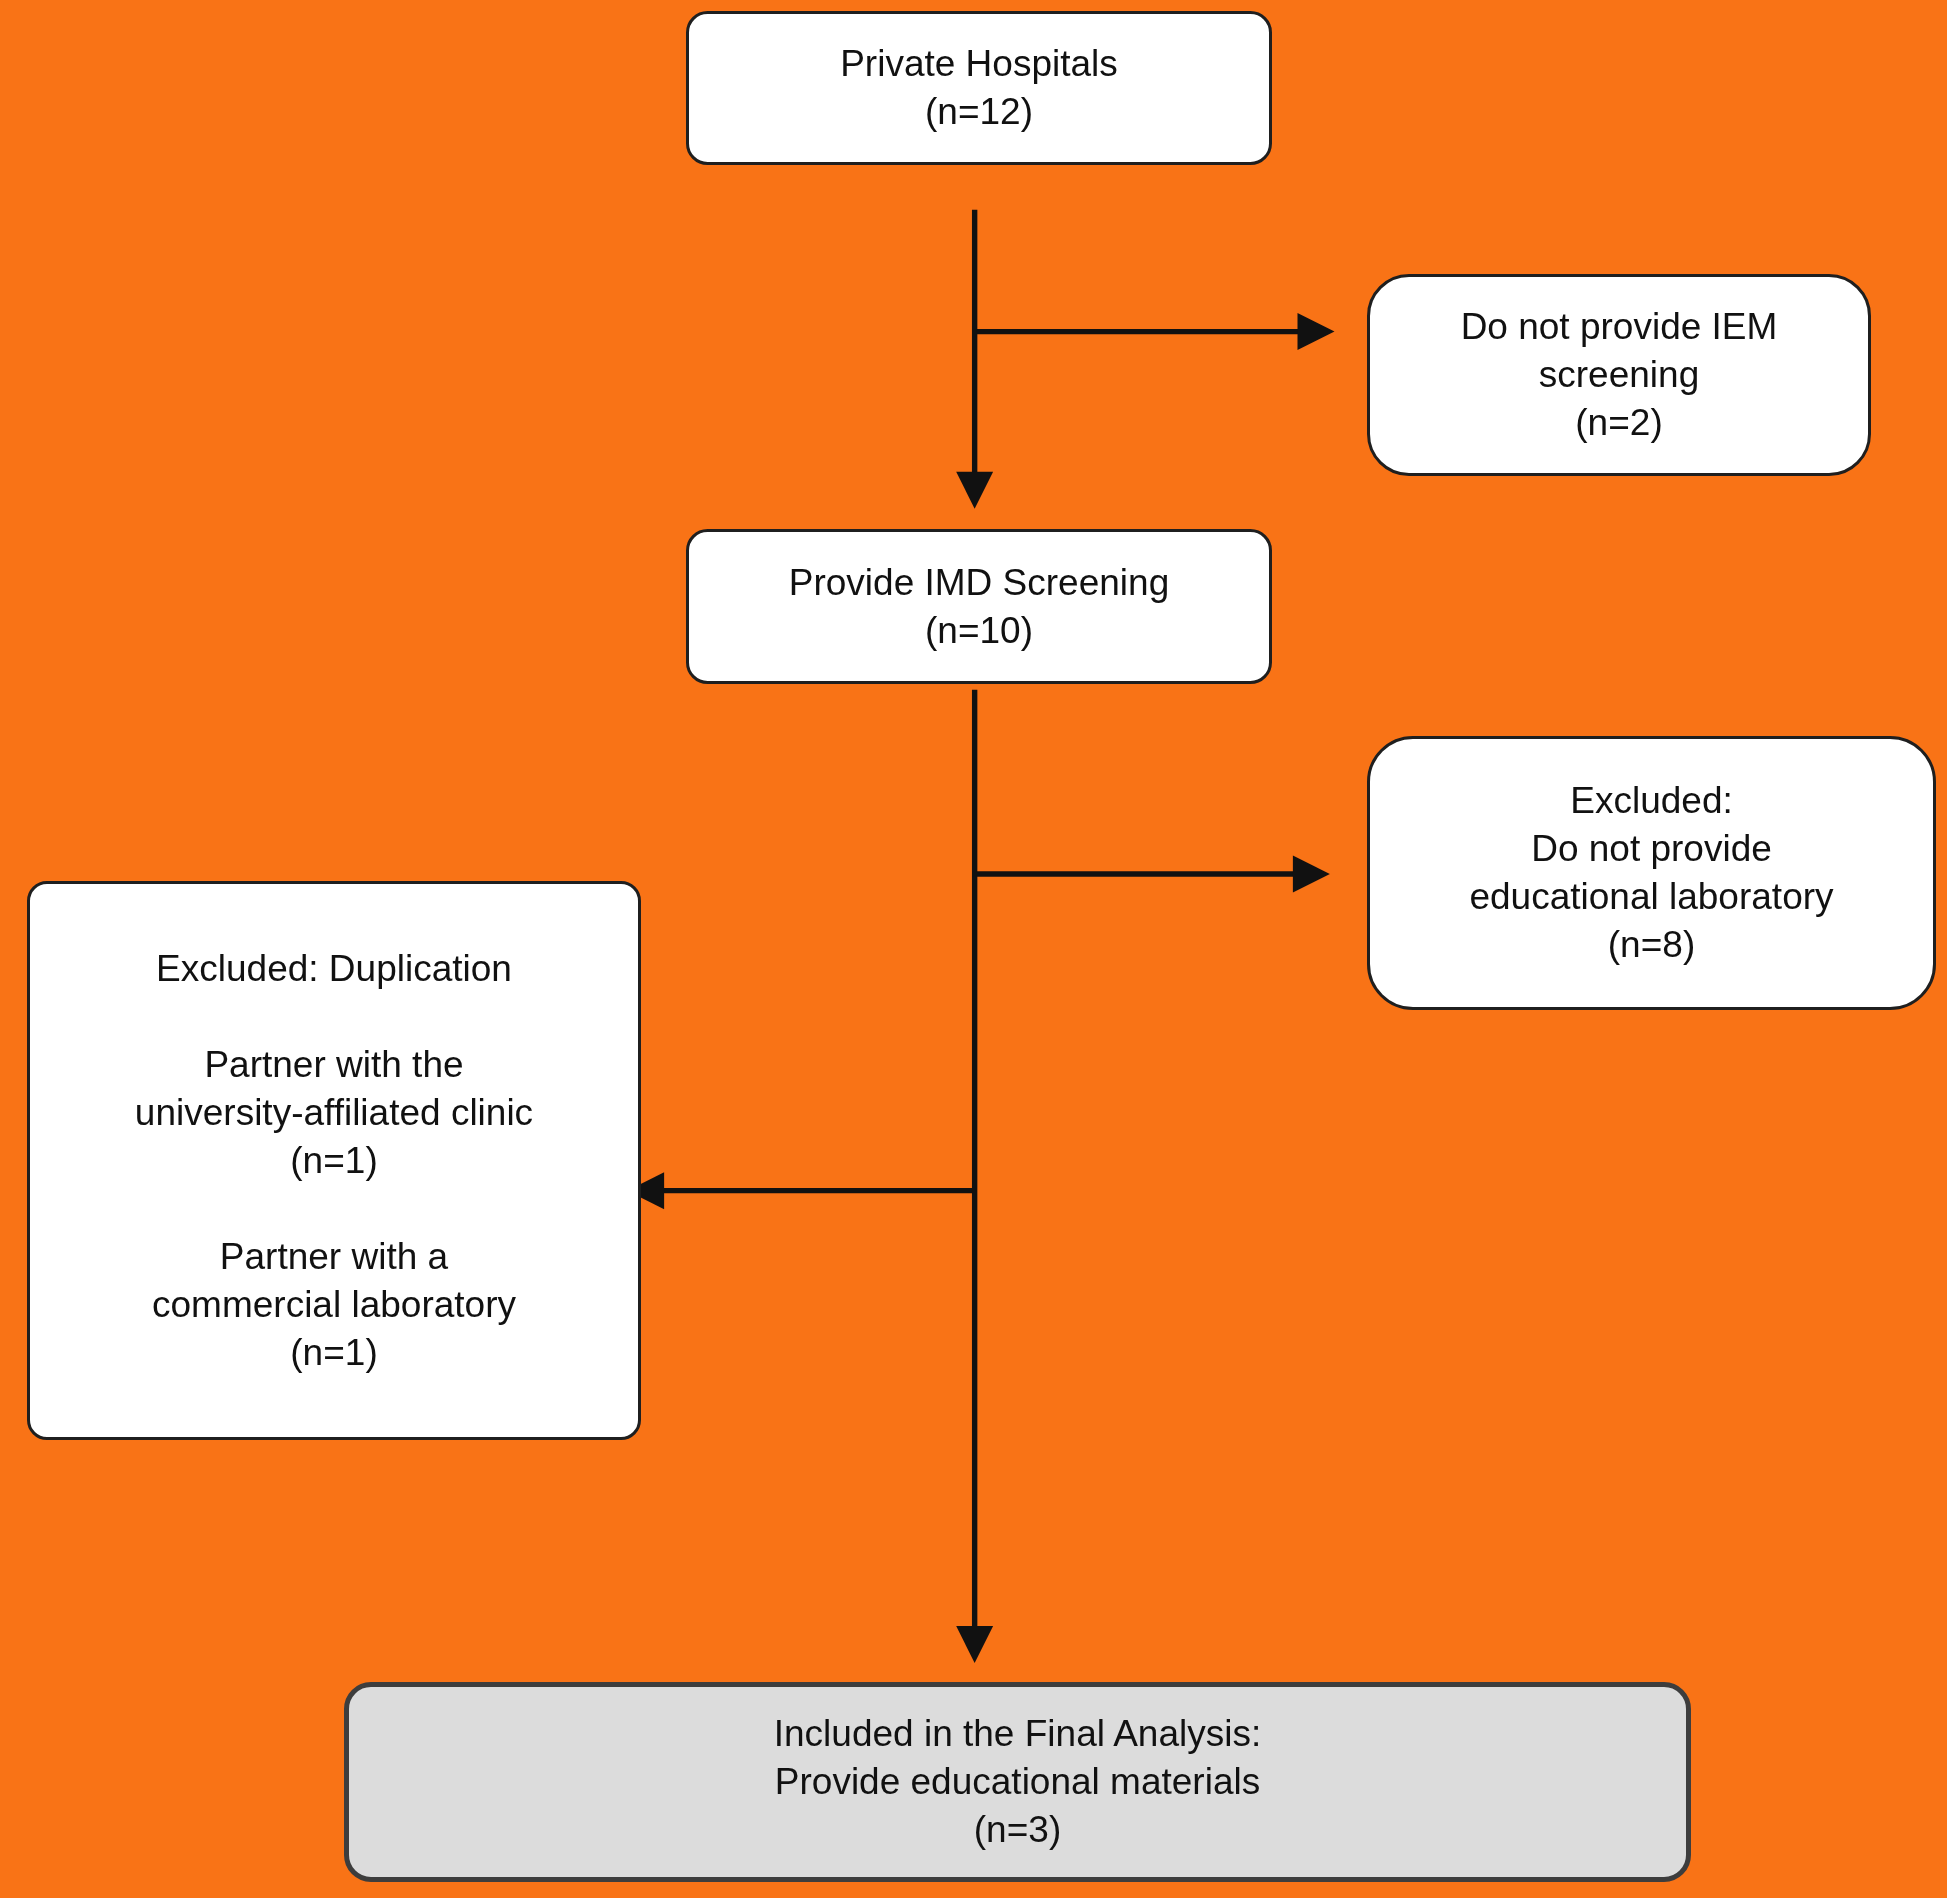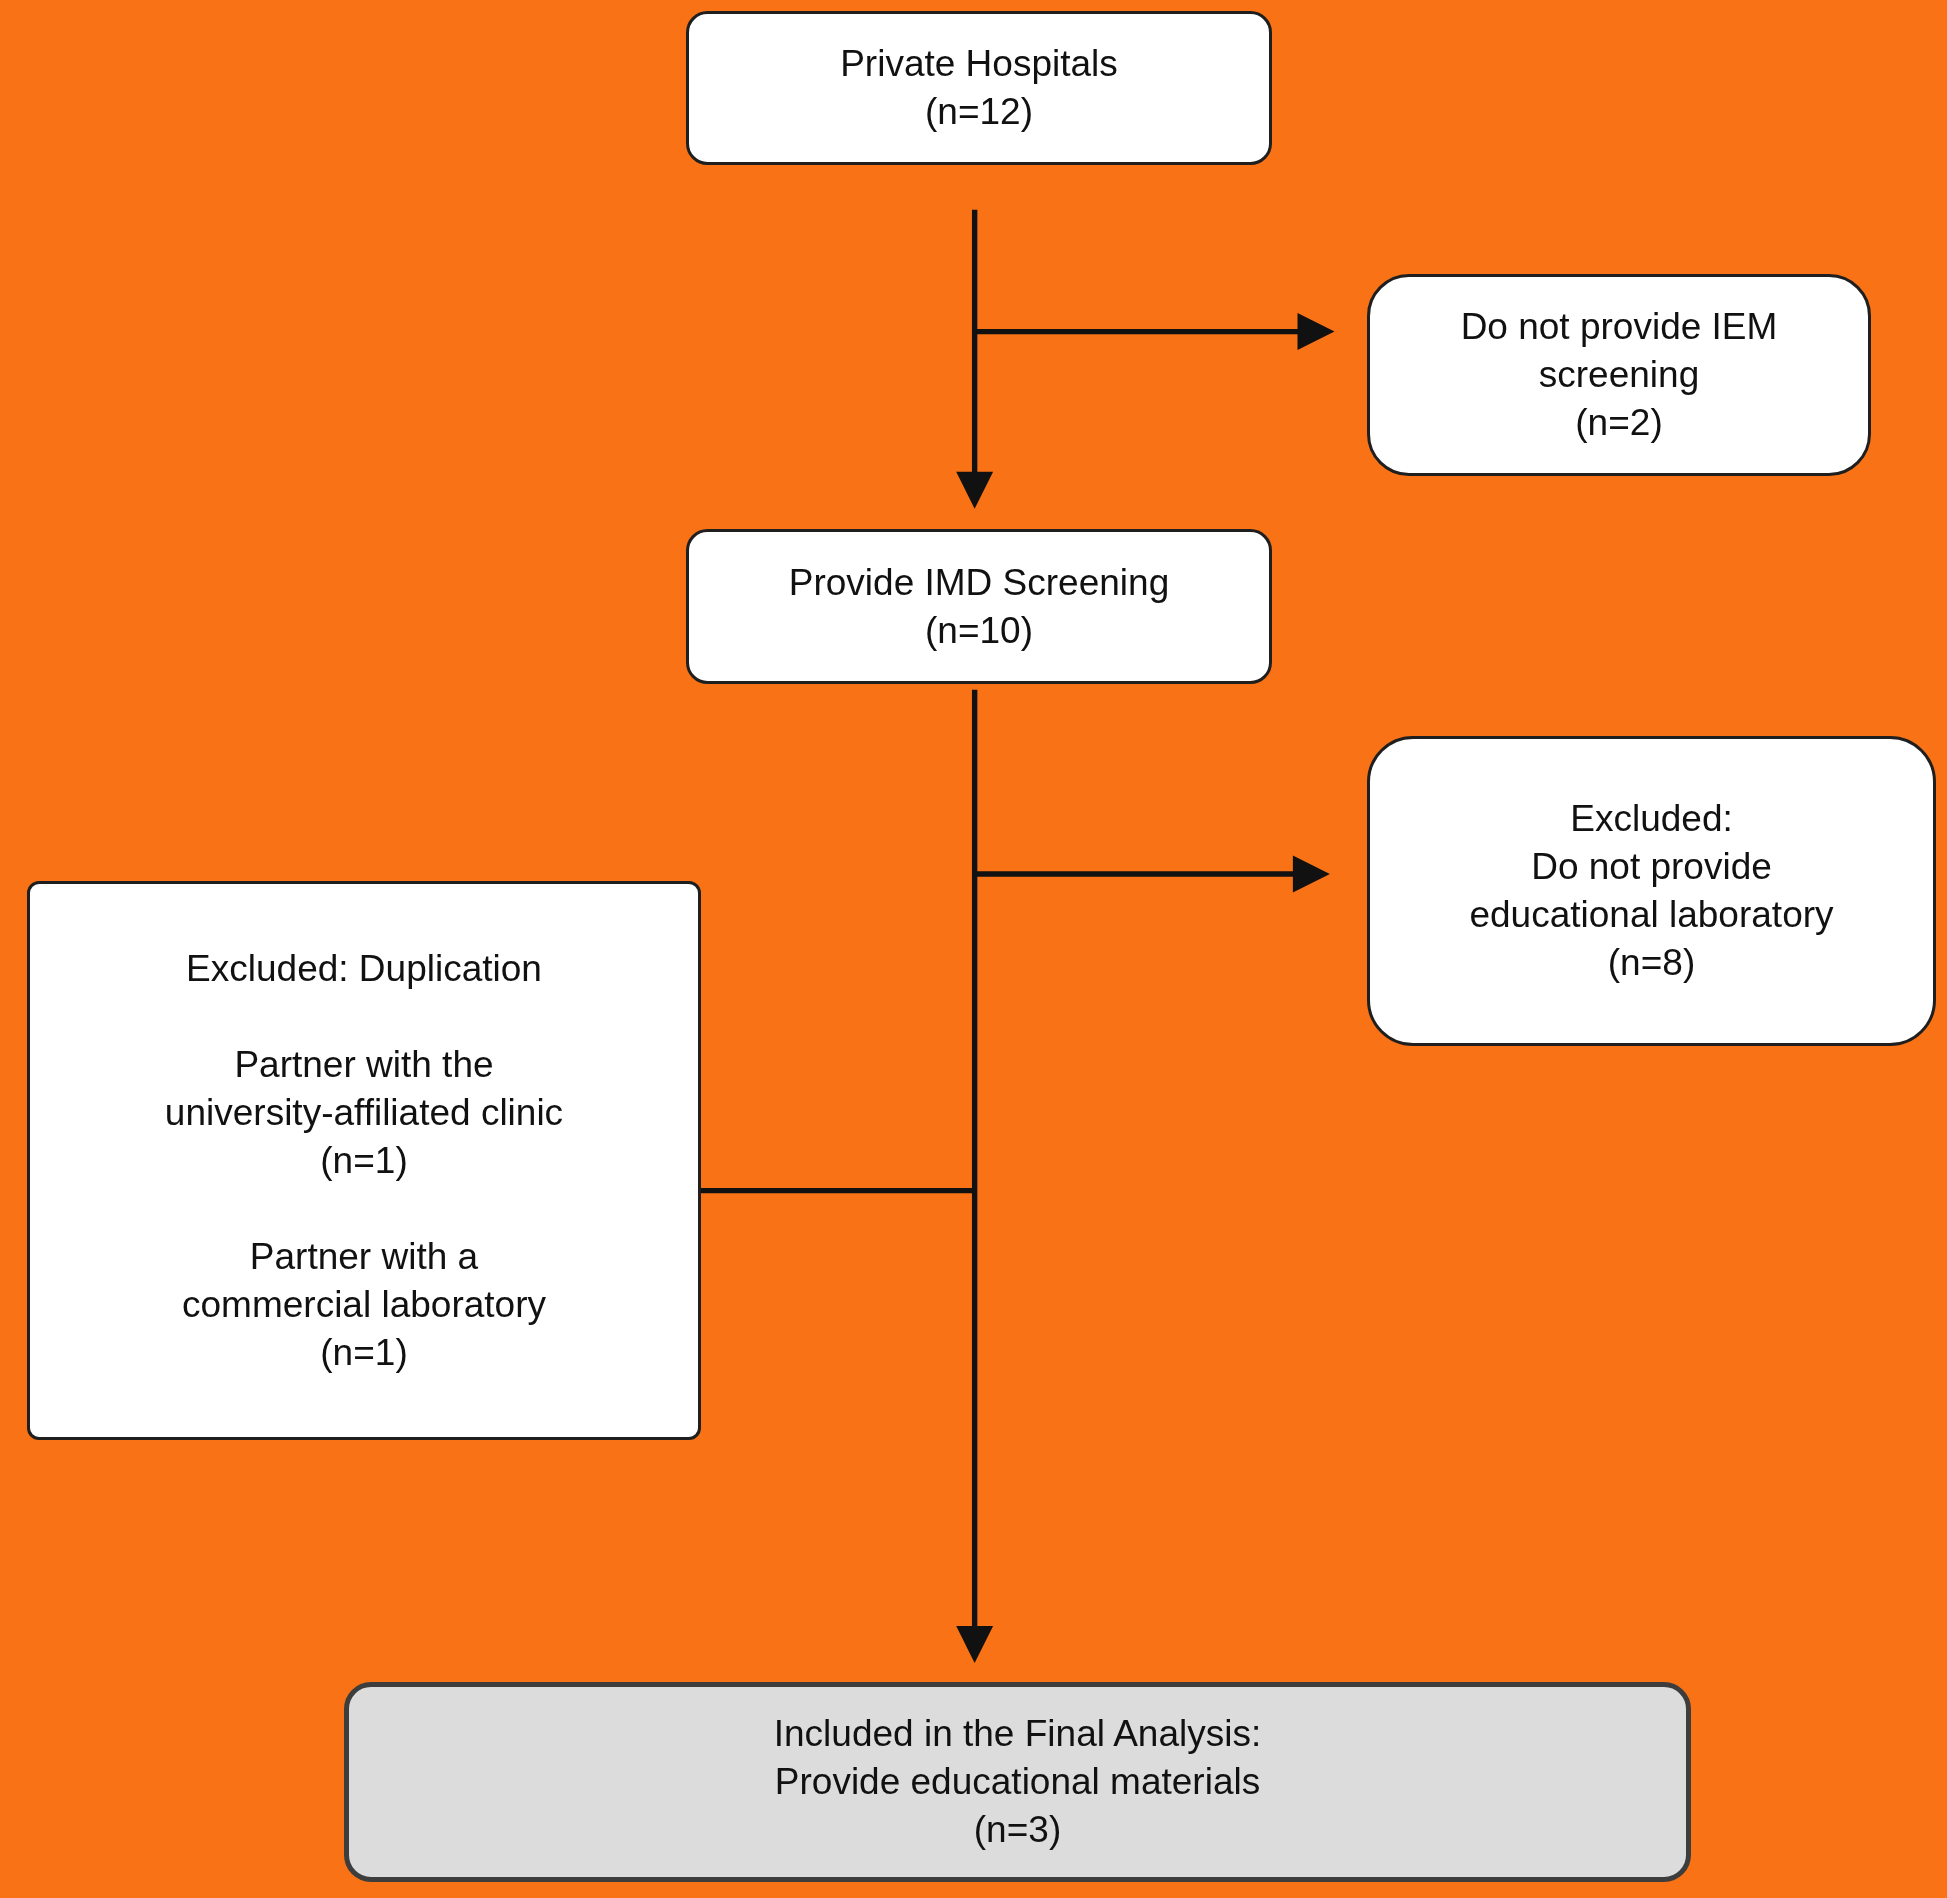--- a/index.html
+++ b/index.html
@@ -37,22 +37,22 @@
     line-height: 48px;
     color: #111111;
   }
   .node .line { white-space: nowrap; }
   .gap-above { margin-top: 48px; }
 
   
   #node-private-hospitals { left: 686px;  top: 10.8px;   width: 586px;  height: 154px; }
   #node-no-iem            { left: 1367px; top: 274px;  width: 504px;  height: 202px; border-radius: 42px; }
   #node-provide-imd       { left: 686px;  top: 529px;  width: 586px;  height: 155px; }
-  #node-excluded-materials{ left: 1367px; top: 736px;  width: 569px;  height: 310px; border-radius: 46px; }
-  #node-excluded-duplication { left: 27px; top: 881px; width: 674px; height: 559px; border-radius: 12px; }
+  #node-excluded-materials{ left: 1367px; top: 736px;  width: 569px;  height: 274px; border-radius: 46px; }
+  #node-excluded-duplication { left: 27px; top: 881px; width: 614px; height: 559px; border-radius: 20px; }
   #node-final-analysis    { left: 344px;  top: 1682px; width: 1347px; height: 200px;
                             border-radius: 27px; background: #dcdcdc; border: 5.4px solid #3d3d3d; }
 </style>
 </head>
 <body>
 
 <div class="canvas">
 
   <svg class="connectors" viewBox="0 0 2527 2464" xmlns="http://www.w3.org/2000/svg">
 

